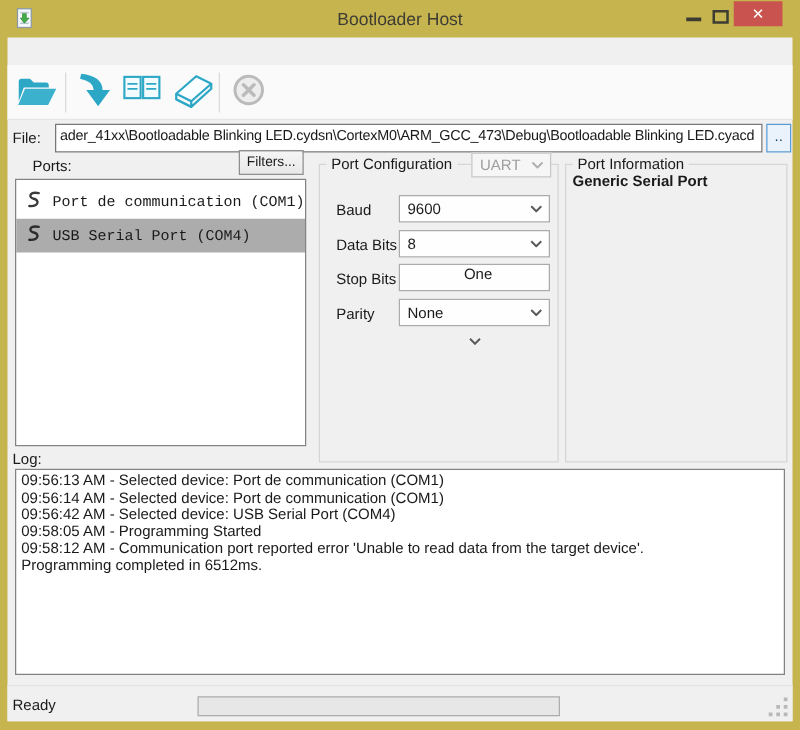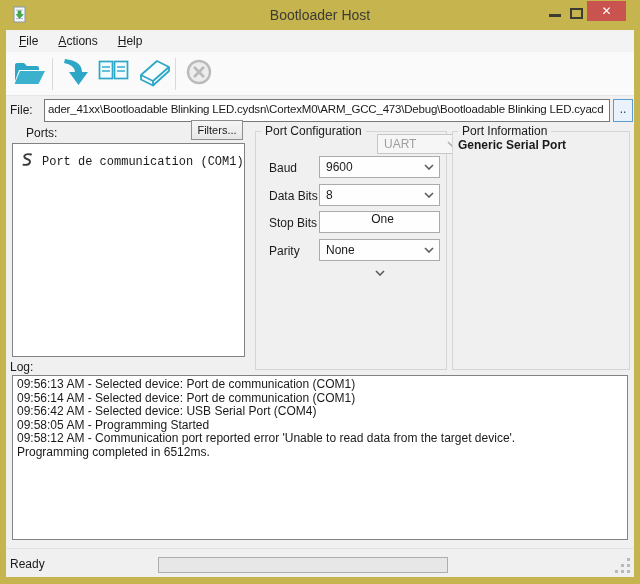--- a/index.html
+++ b/index.html
@@ -46,23 +46,23 @@
   .ports-list{position:absolute;left:6px;top:113px;width:233px;height:214px;background:#fff;
     border:1px solid #828282;padding-top:4px;font-family:Liberation Mono, monospace;}
   .port-item{height:27px;display:flex;align-items:center;padding-left:7px;gap:9px;}
   .port-item.selected{background:#ACACAC;}
   .port-item .txt{padding-top:1px;}
   
   .groupbox{position:absolute;border:1px solid #D5D5D5;background:#F0F0F0;}
   .gb-config{left:249px;top:101px;width:192px;height:239px;}
   .gb-info{left:446px;top:101px;width:178px;height:239px;}
   .gb-title{position:absolute;top:-8px;left:5px;background:#F0F0F0;padding:0 4px;}
-  .uart-combo{position:absolute;left:371px;top:92px;width:86px;height:20px;background:#F6F6F6;
+  .uart-combo{position:absolute;left:371px;top:92px;width:64px;height:20px;background:#F6F6F6;
     border:1px solid #C6C6C6;color:#9E9E9E;display:flex;align-items:center;
-    padding-left:6px;justify-content:space-between;margin-top:12px;}
+    padding-left:6px;justify-content:space-between;}
   .cfg-row-label{position:absolute;left:13px;width:55px;}
   .combo{position:absolute;left:63px;width:121px;height:22px;background:#FEFEFE;
     border:1px solid #ABABAB;display:flex;align-items:center;padding-left:6px;justify-content:space-between;gap:44px;}
   .chev{margin-right:5px;display:flex;align-items:center;}
   .info-text{position:absolute;left:5px;top:6px;font-weight:bold;}
   
   .log-label{position:absolute;left:4px;top:330px;}
   .log-box{position:absolute;left:6px;top:345px;width:616px;height:165px;background:#fff;
     border:1px solid #828282;padding:2px 4px;line-height:13.5px;overflow:hidden;}
   
@@ -93,25 +93,20 @@
       </svg>
     </span>
     <div class="win-title">Bootloader Host</div>
     <div class="btn-min"></div>
     <div class="btn-max"></div>
     <div class="btn-close">✕</div>
   </div>
 
   <div class="client">
 
-    <div class="menubar">
-      <div class="menu-item"><span class="menu-label">File</span></div>
-      <div class="menu-item"><span class="menu-label">Actions</span></div>
-      <div class="menu-item"><span class="menu-label">Help</span></div>
-    </div>
 
     <div class="toolbar">
       <div class="tool-btn">
         <span>
           <svg width="34" height="28" viewBox="0 0 34 28">
             <path d="M3 7 C3 5.9 3.9 5 5 5 H12 L15 8 H25 C26.1 8 27 8.9 27 10 V12 H7 L3 23 Z" fill="#2DA7C6"></path>
             <path d="M8 13 H33 L26.5 26 H2.5 Z" fill="#3BB1CE"></path>
           </svg>
         </span>
       </div>
@@ -161,20 +156,28 @@
     <div class="ports-label">Ports:</div>
     <div class="filters-btn">Filters...</div>
     <div class="ports-list">
       <div class="port-item">
         <span>
           <svg width="13" height="16" viewBox="0 0 13 16">
             <path d="M11 2.5 C3.5 1 2.5 6 7 7 C11.8 8 11 13.5 3.5 12.8" fill="none" stroke="#3A3A3A" stroke-width="1.9" stroke-linecap="round"></path>
           </svg>
         </span>
         <span class="txt">Port de communication (COM1)</span>
+      </div>
+      <div class="port-item selected">
+        <span>
+          <svg width="13" height="16" viewBox="0 0 13 16">
+            <path d="M11 2.5 C3.5 1 2.5 6 7 7 C11.8 8 11 13.5 3.5 12.8" fill="none" stroke="#2A2A2A" stroke-width="1.9" stroke-linecap="round"></path>
+          </svg>
+        </span>
+        <span class="txt">USB Serial Port (COM4)</span>
       </div>
     </div>
 
     <div class="groupbox gb-config">
       <span class="gb-title">Port Configuration</span>
       <span class="cfg-row-label" style="top:29px;">Baud</span>
       <div class="combo" style="top:24px;">
         <span>9600</span>
         <span class="chev">
             <svg width="10" height="6" viewBox="0 0 10 6">

